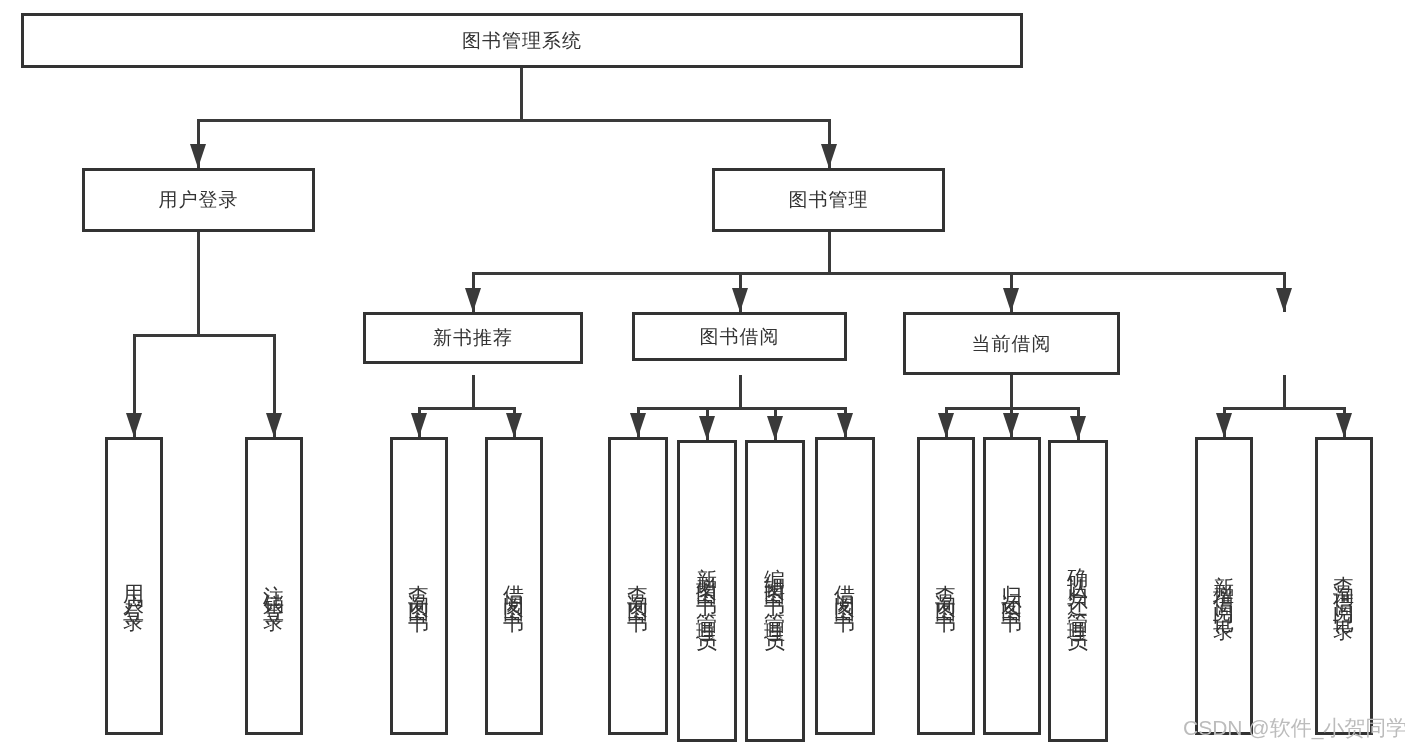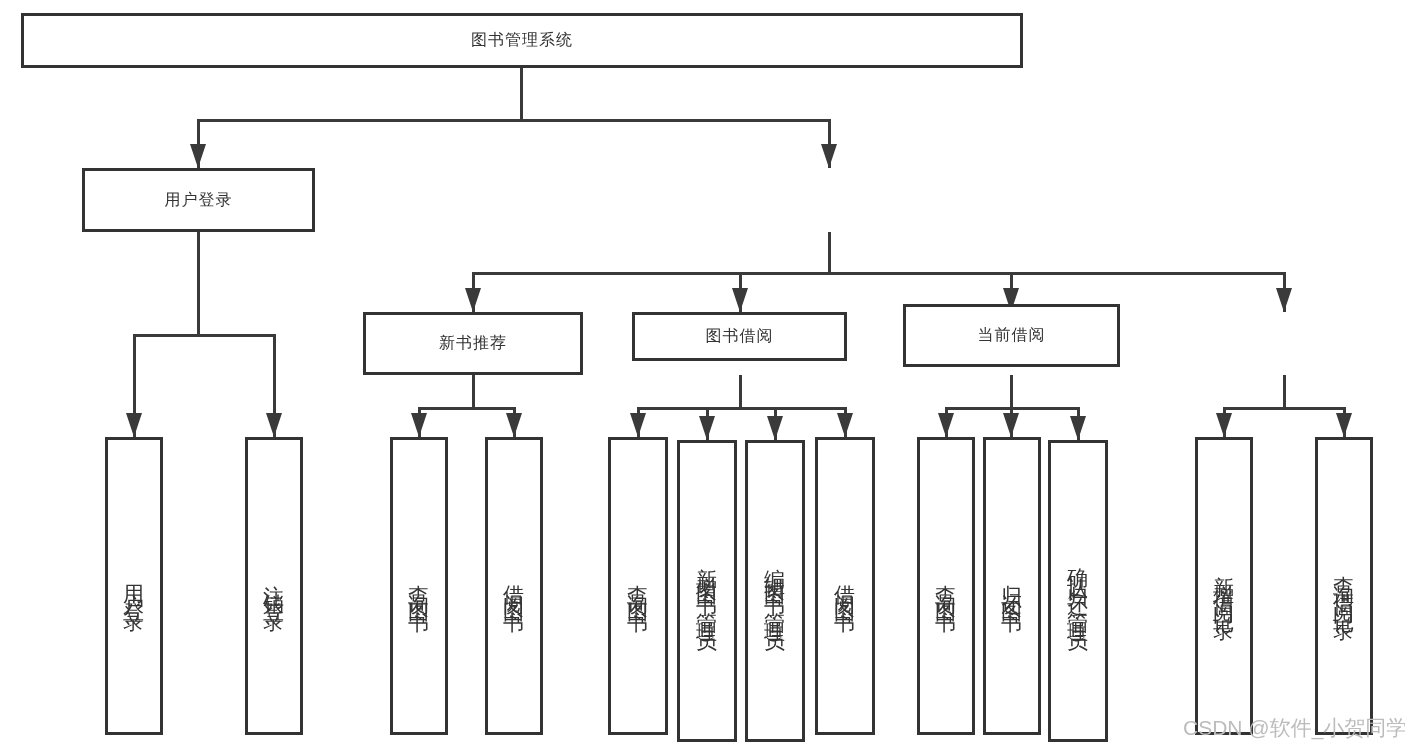--- a/index.html
+++ b/index.html
@@ -14,21 +14,21 @@
   }
   .node {
     position: absolute;
     background: #ffffff;
     border: 3px solid #333333;
     display: flex;
     align-items: center;
     justify-content: center;
   }
   .lbl {
-    font-size: 16px;
+    font-size: 19px;
     color: #333333;
     white-space: nowrap;
     letter-spacing: 1px;
   }
   .lbl.v {
     writing-mode: vertical-rl;
     text-orientation: mixed;
     font-size: 21px;
     letter-spacing: 9px;
     white-space: normal;
@@ -115,28 +115,31 @@
   <div class="arrow" style="left:1216px;top:413px"></div>
   <div class="arrow" style="left:1336px;top:413px"></div>
 
   <div class="node" style="left:21px;top:13px;width:1002px;height:55px">
     <span class="lbl">图书管理系统</span>
   </div>
 
   <div class="node" style="left:82px;top:168px;width:233px;height:64px">
     <span class="lbl">用户登录</span>
   </div>
+  <div class="node" style="left:712px;top:168px;width:233px;height:64px">
+    <span class="lbl">图书管理</span>
+  </div>
 
-  <div class="node" style="left:363px;top:312px;width:220px;height:63px">
+  <div class="node" style="left:363px;top:312px;width:220px;height:52px">
     <span class="lbl">新书推荐</span>
   </div>
   <div class="node" style="left:632px;top:312px;width:215px;height:49px">
     <span class="lbl">图书借阅</span>
   </div>
-  <div class="node" style="left:903px;top:304px;width:217px;height:63px">
+  <div class="node" style="left:903px;top:312px;width:217px;height:63px">
     <span class="lbl">当前借阅</span>
   </div>
 
   <div class="node" style="left:105px;top:437px;width:58px;height:298px">
     <span class="lbl v">用户登录</span>
   </div>
   <div class="node" style="left:245px;top:437px;width:58px;height:298px">
     <span class="lbl v">注销登录</span>
   </div>
 

